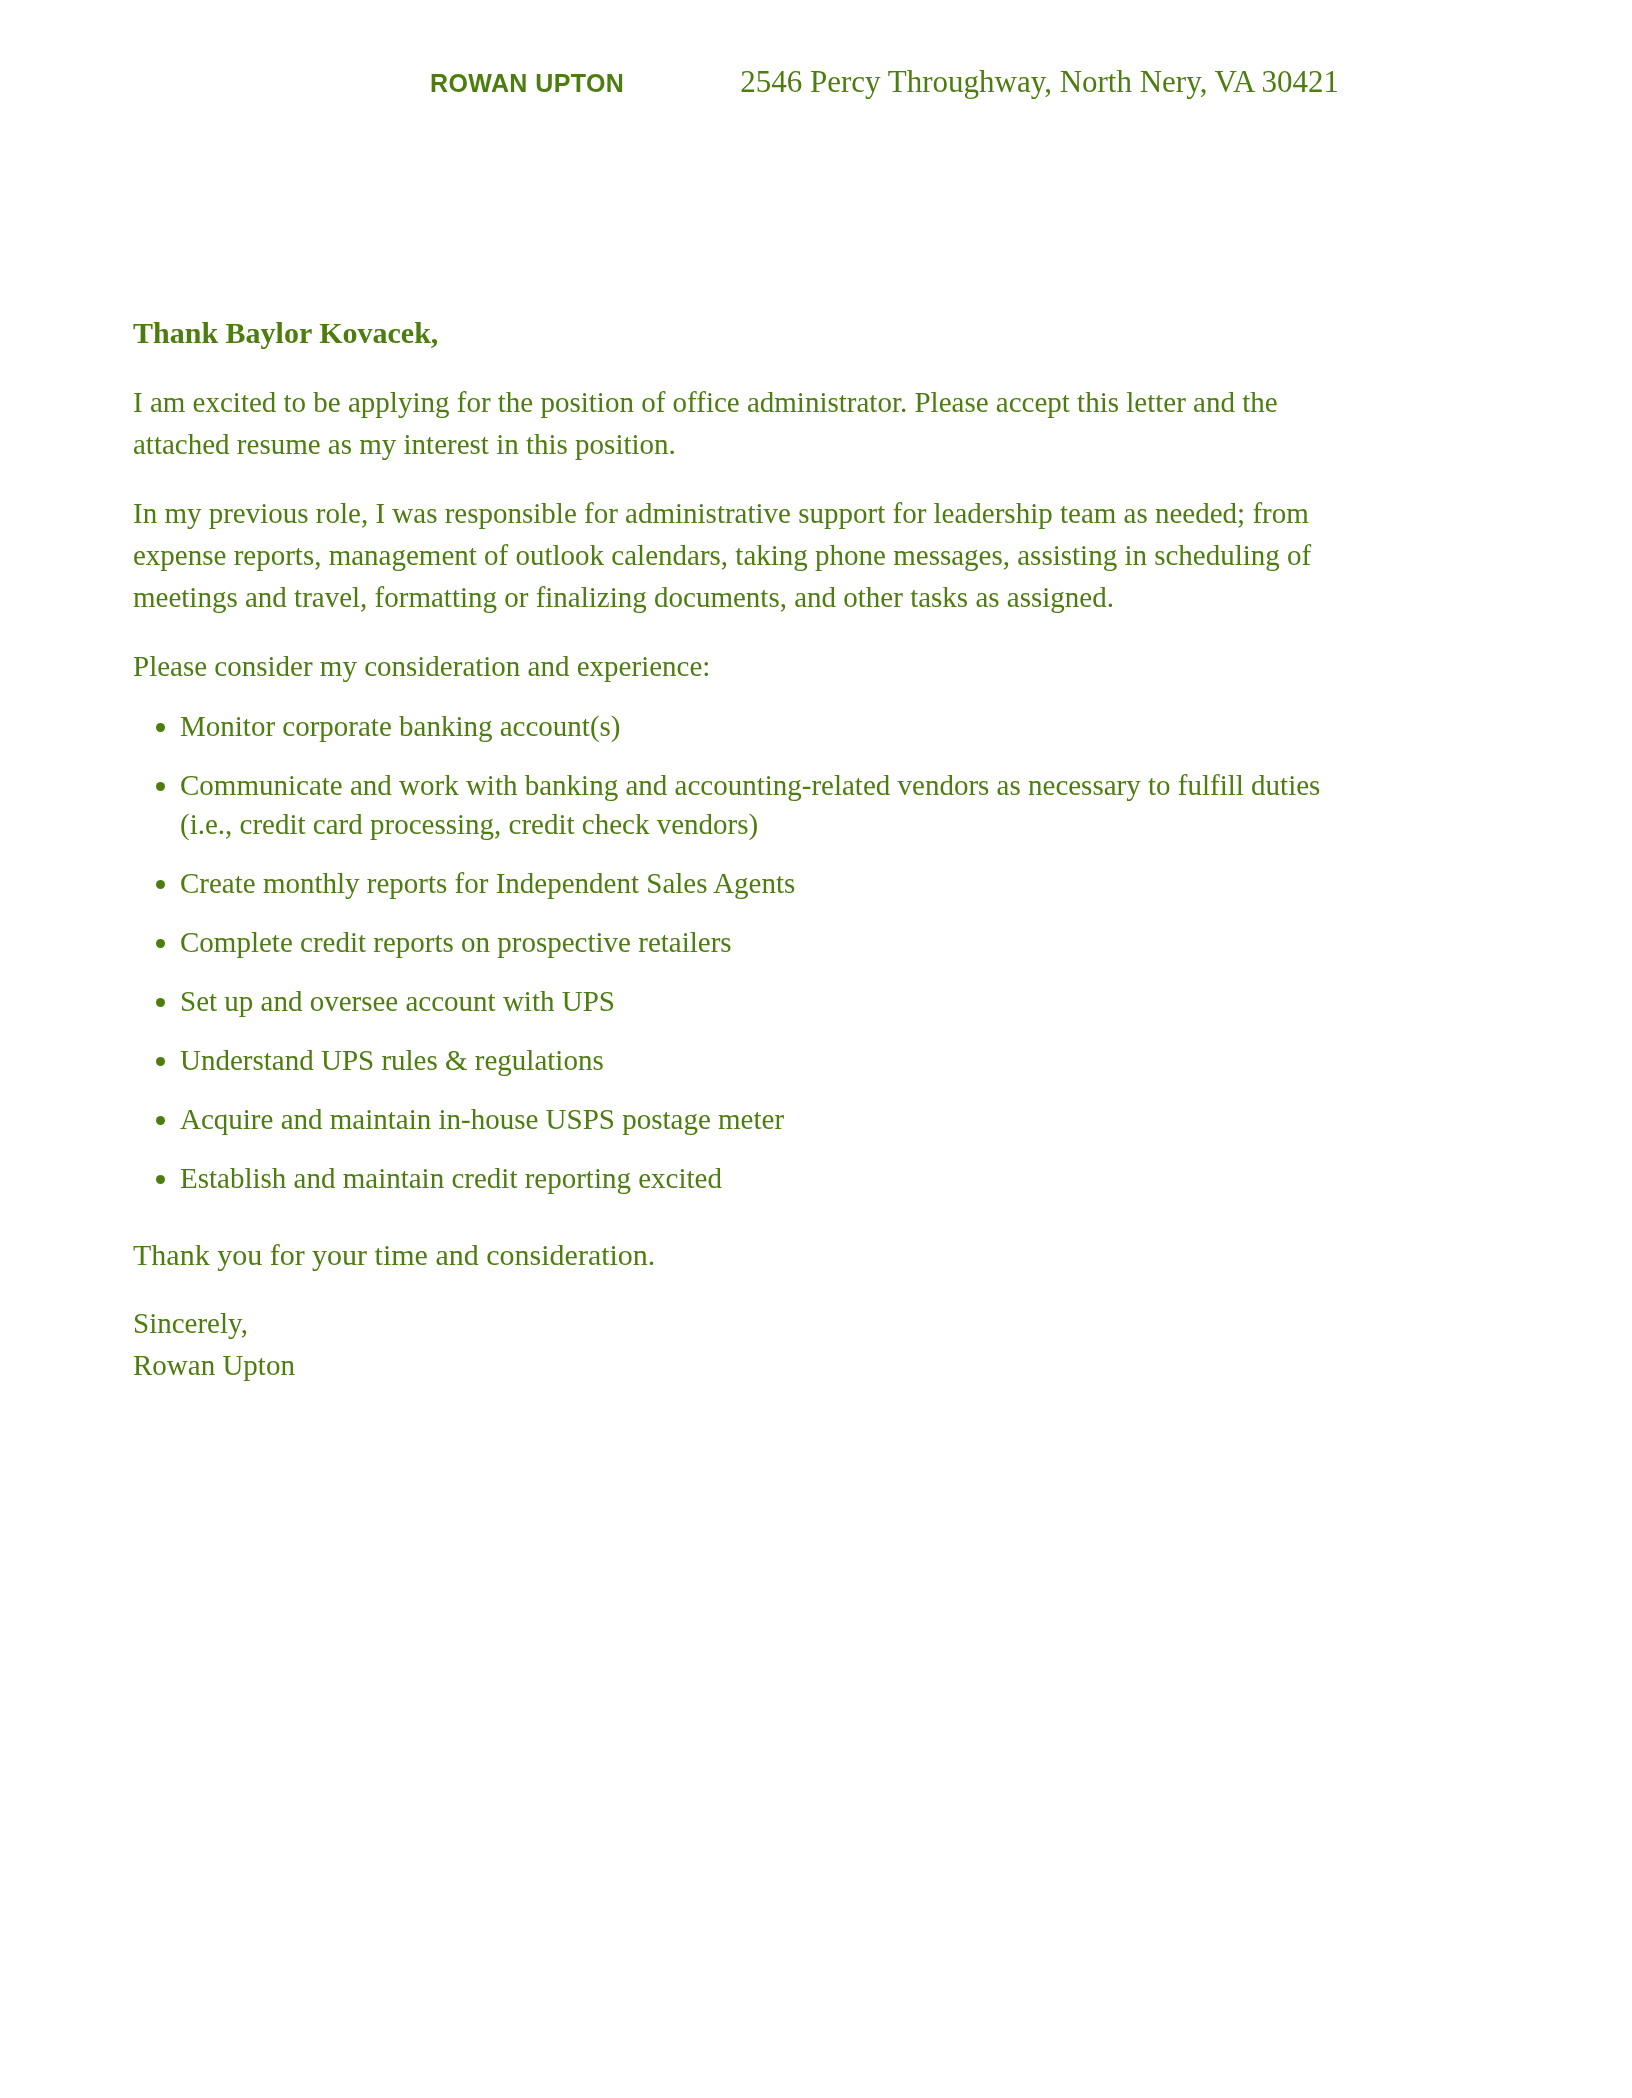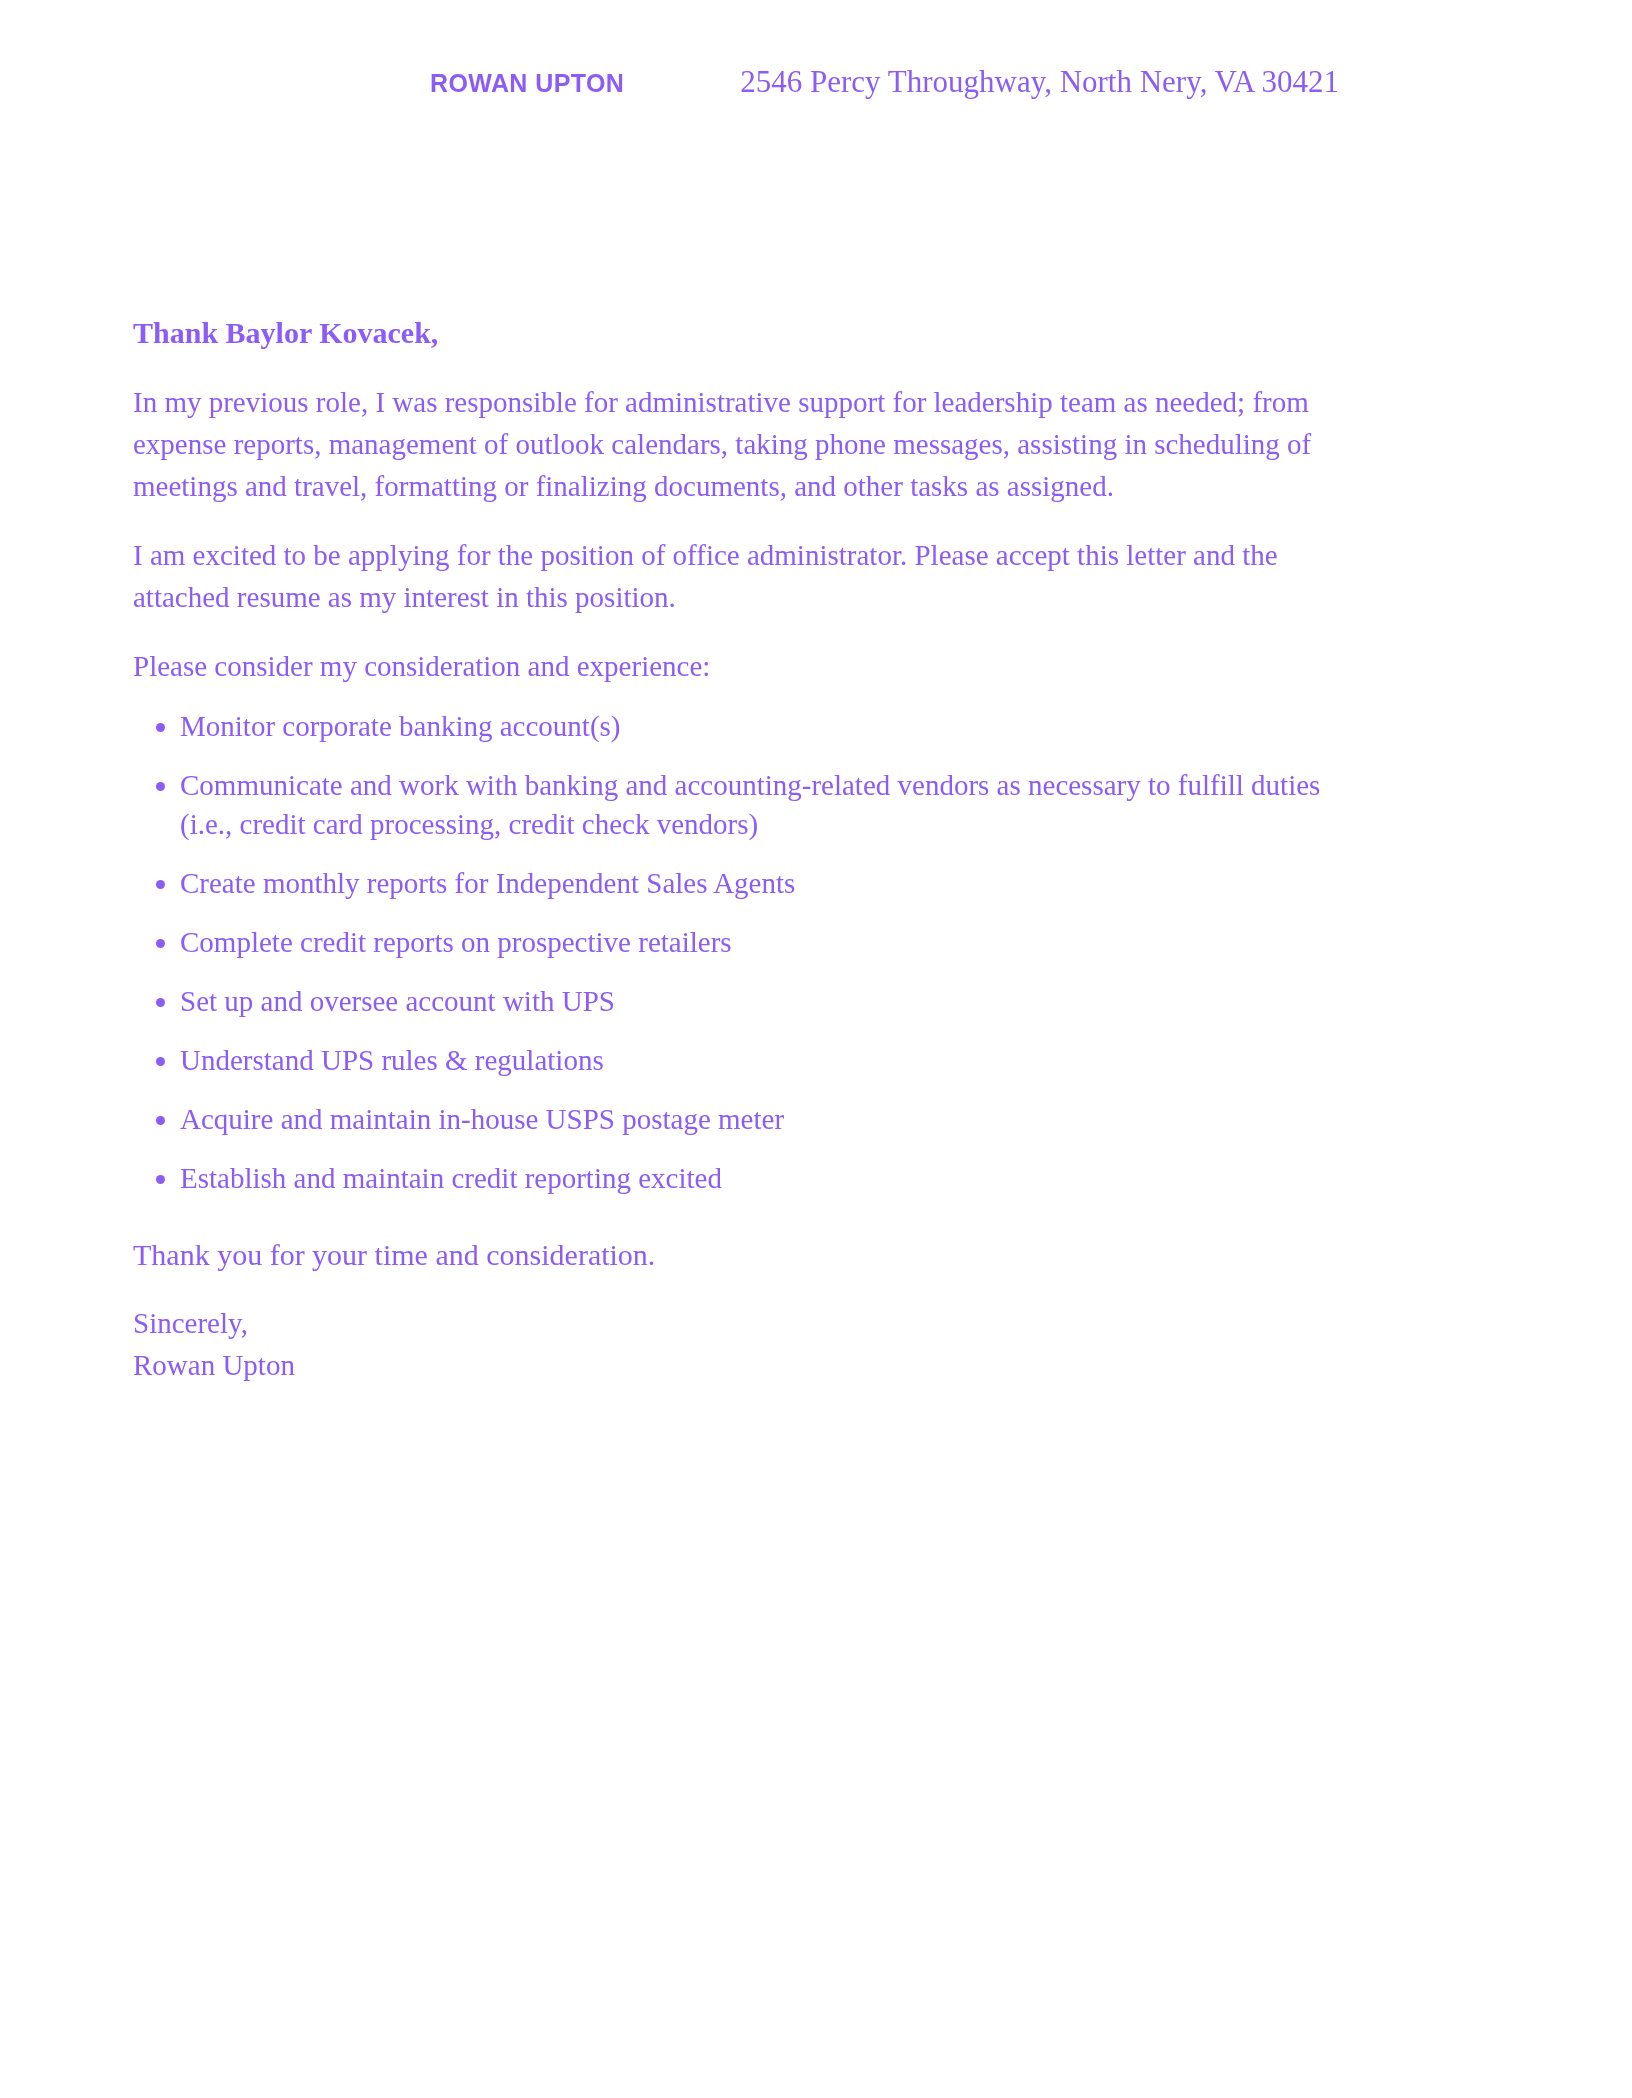--- a/index.html
+++ b/index.html
@@ -5,21 +5,21 @@
   html, body {
     margin: 0;
     padding: 0;
     background: #ffffff;
   }
   .page {
     position: relative;
     width: 1632px;
     height: 2098px;
     background: #ffffff;
-    color: #8b5cf6;
+    color: #4d7c0f;
     font-family: "Liberation Serif", serif;
     overflow: hidden;
   }
   .letterhead {
     display: flex;
     align-items: baseline;
     padding-top: 64px;
   }
   .letterhead .name {
     margin-left: 430px;
@@ -76,26 +76,26 @@
 
   <header class="letterhead">
     <span class="name">ROWAN UPTON</span>
     <span class="address">2546 Percy Throughway, North Nery, VA 30421</span>
   </header>
 
   <main class="body">
 
     <p class="greeting">Thank Baylor Kovacek,</p>
 
+    <p class="para">I am excited to be applying for the position of office administrator. Please accept this letter and the
+attached resume as my interest in this position.</p>
+
     <p class="para">In my previous role, I was responsible for administrative support for leadership team as needed; from
 expense reports, management of outlook calendars, taking phone messages, assisting in scheduling of
 meetings and travel, formatting or finalizing documents, and other tasks as assigned.</p>
-
-    <p class="para">I am excited to be applying for the position of office administrator. Please accept this letter and the
-attached resume as my interest in this position.</p>
 
     <p class="para">Please consider my consideration and experience:</p>
 
     <ul class="quals">
       <li>Monitor corporate banking account(s)</li>
       <li>Communicate and work with banking and accounting-related vendors as necessary to fulfill duties
 (i.e., credit card processing, credit check vendors)</li>
       <li>Create monthly reports for Independent Sales Agents</li>
       <li>Complete credit reports on prospective retailers</li>
       <li>Set up and oversee account with UPS</li>

